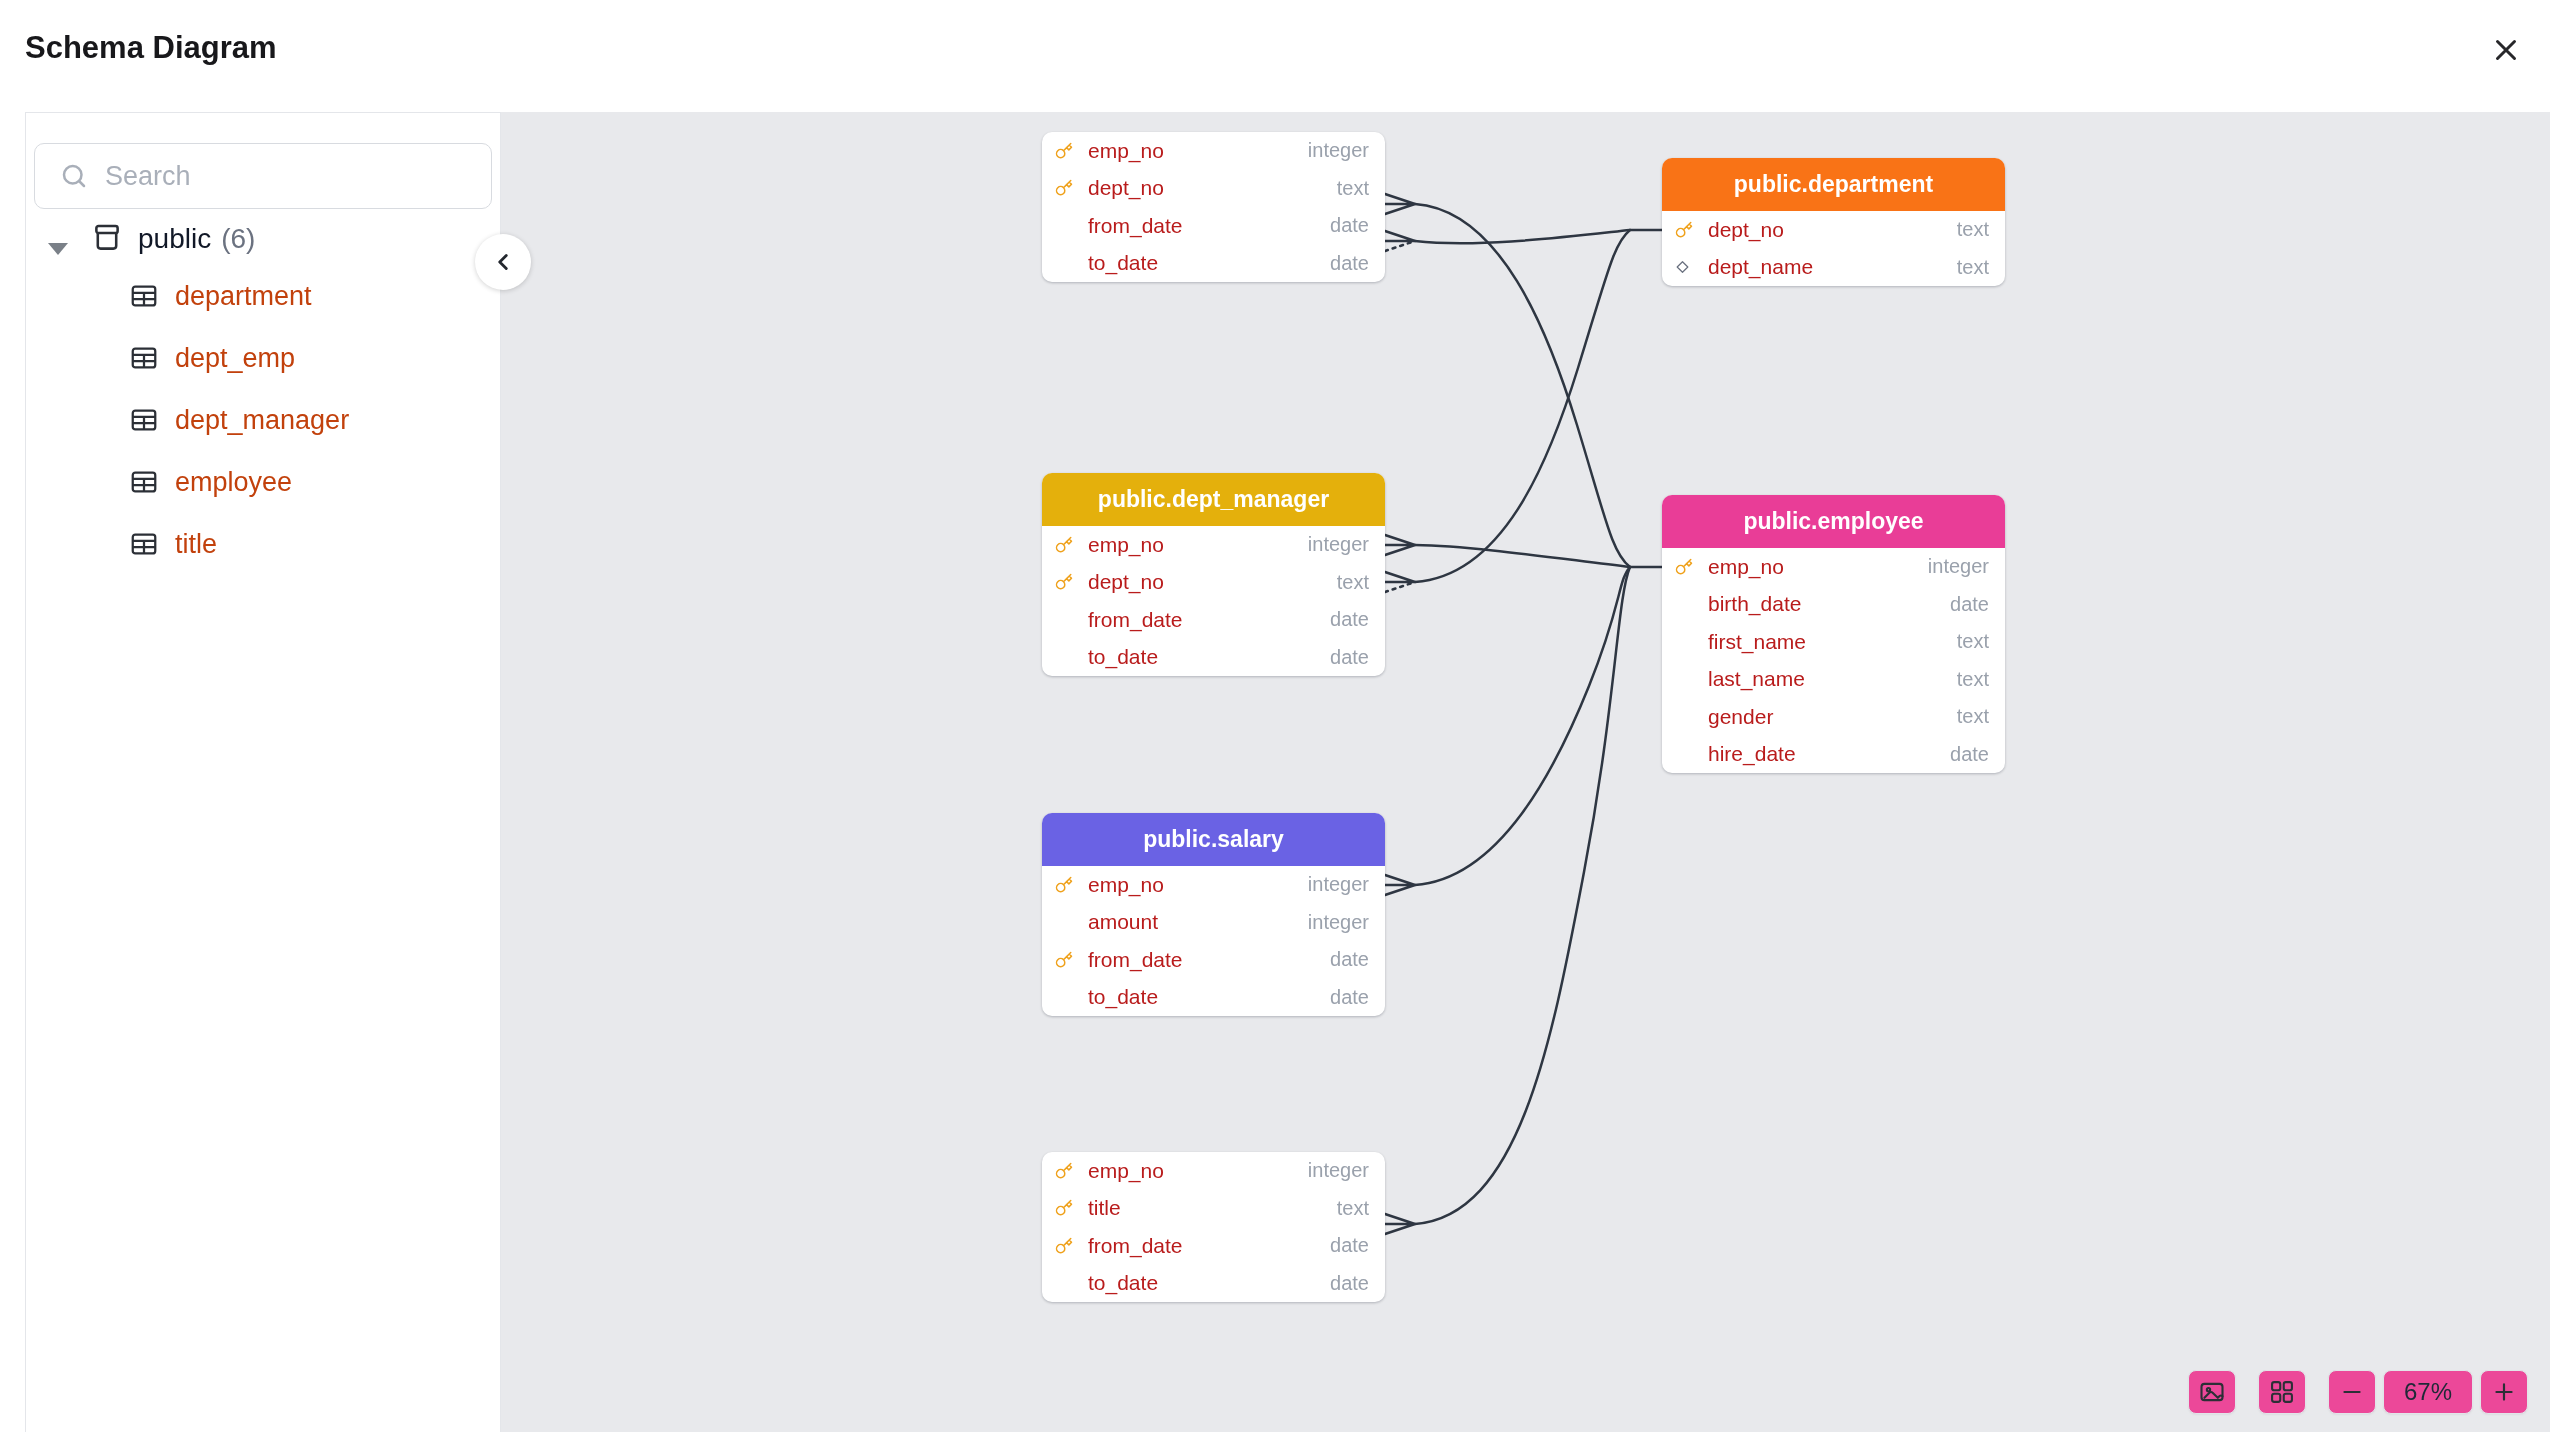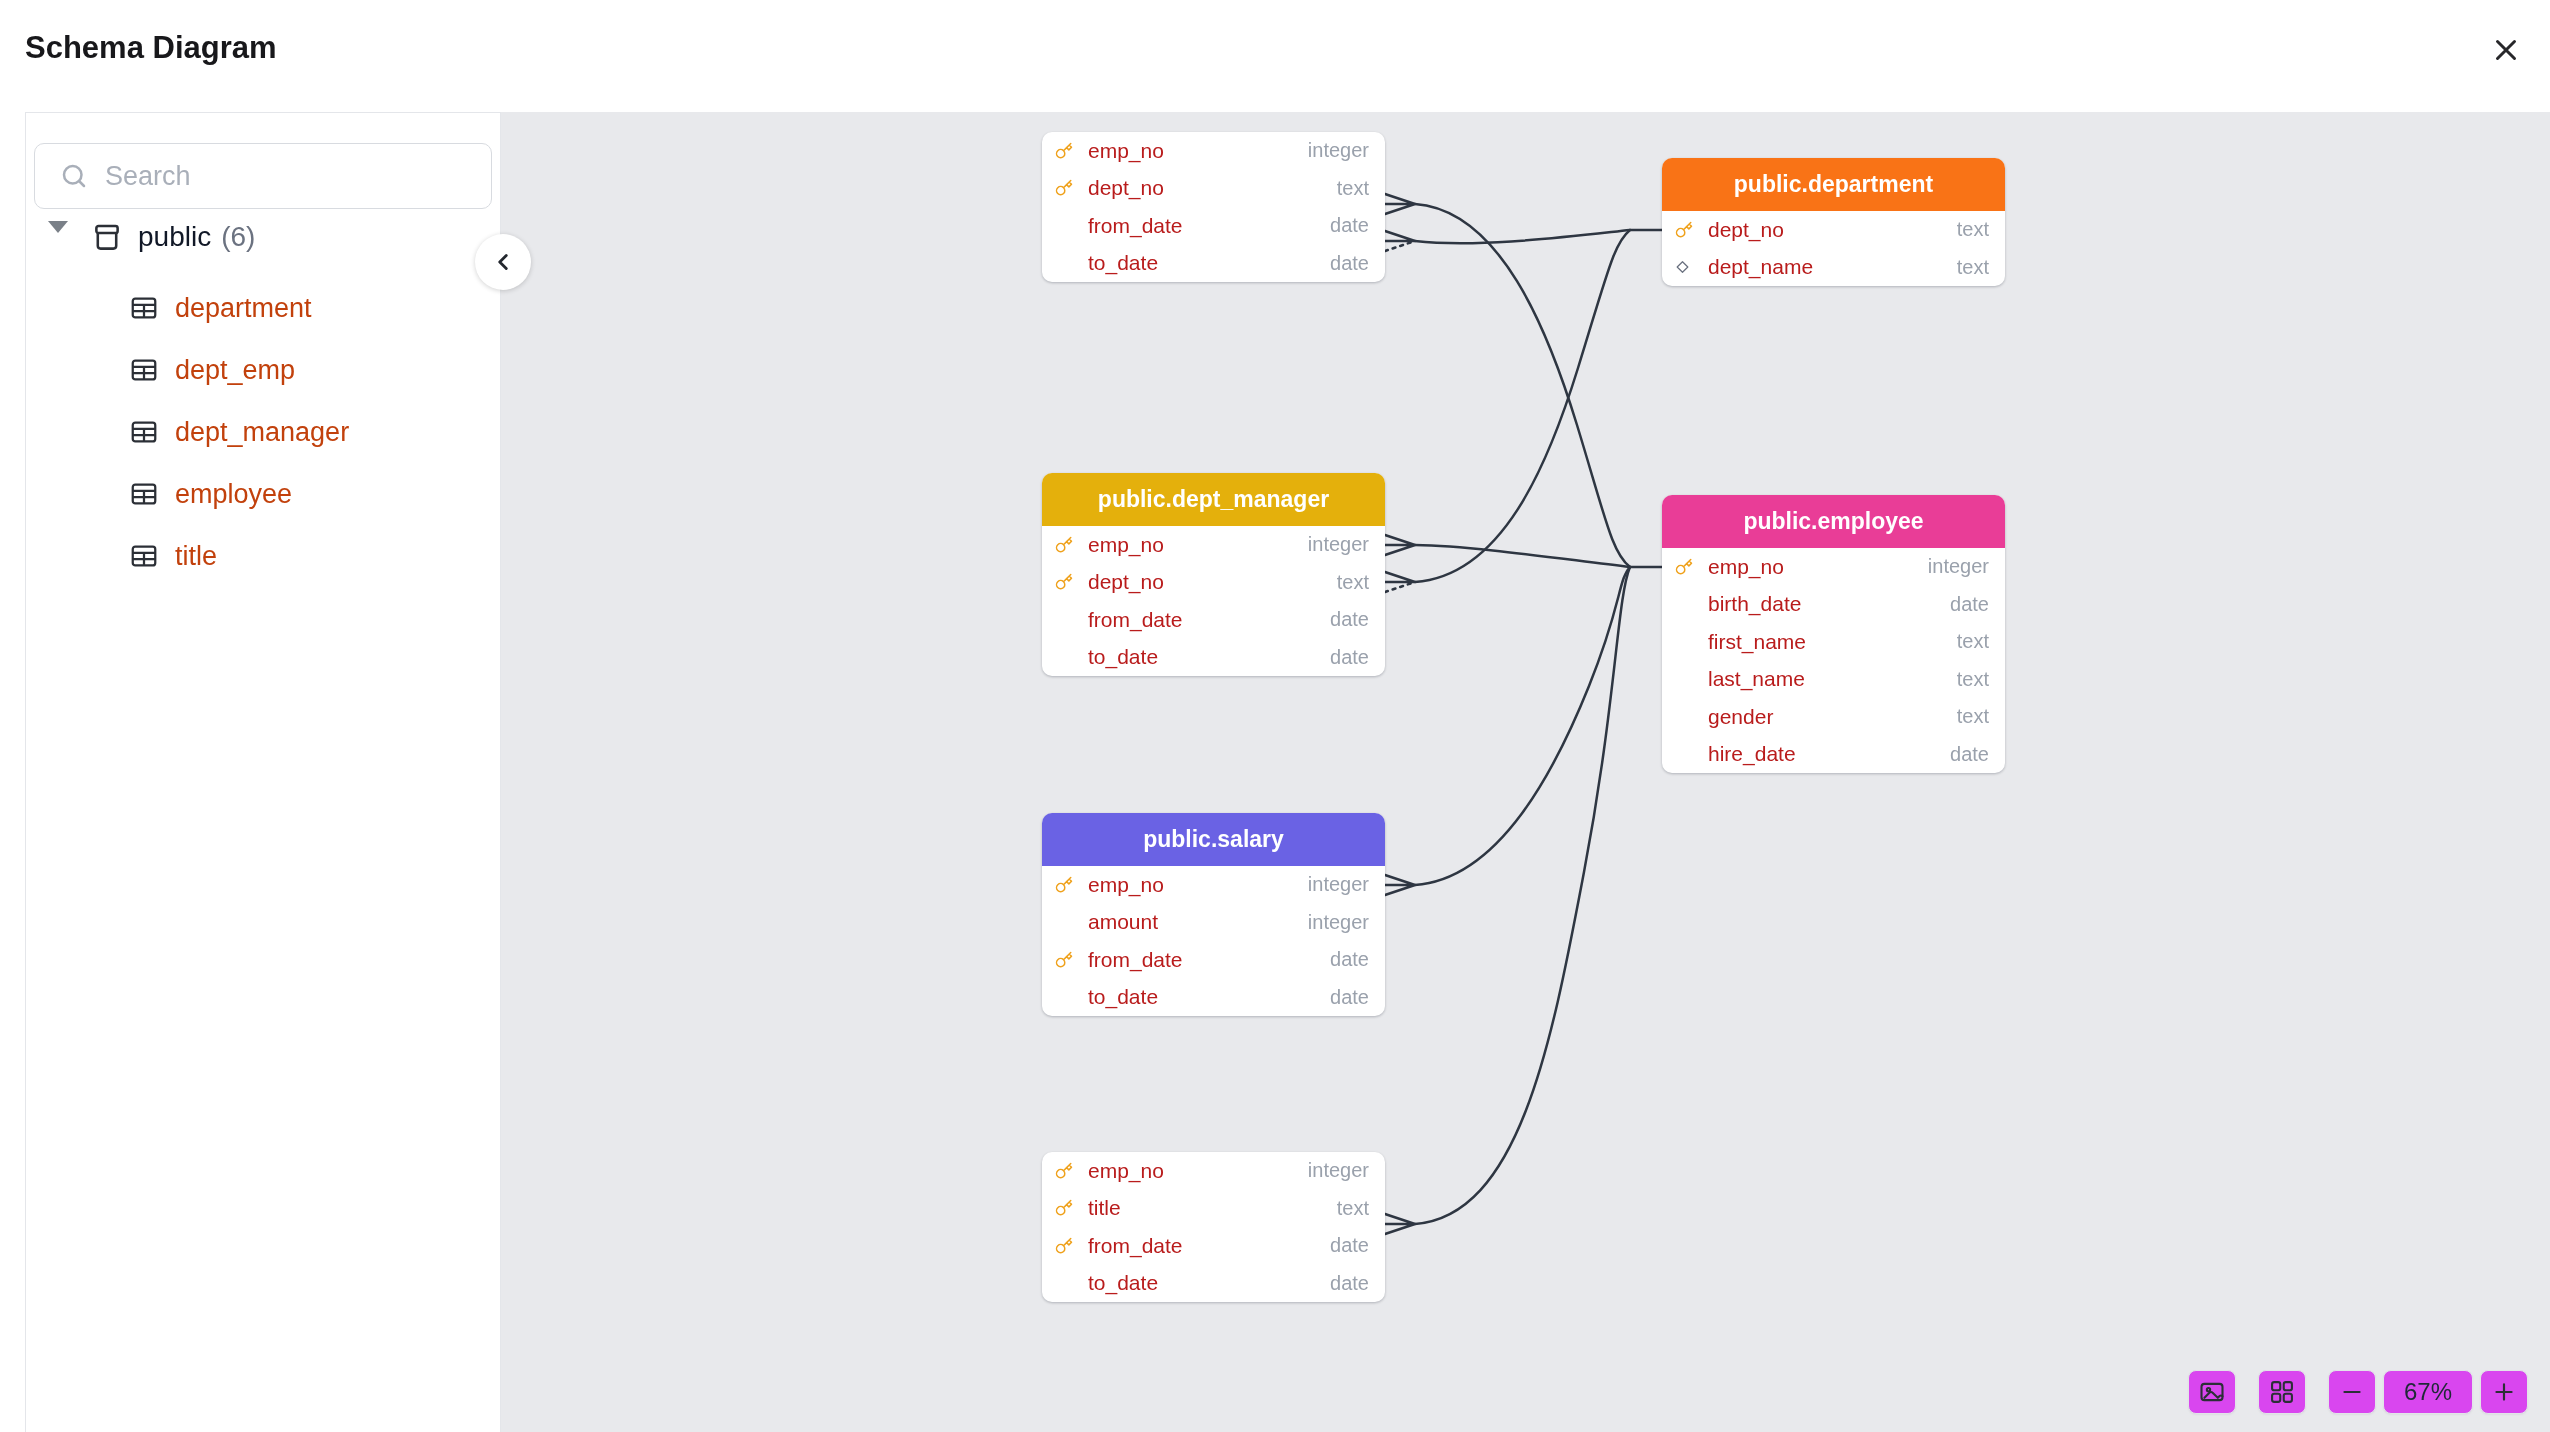--- a/index.html
+++ b/index.html
@@ -19,21 +19,21 @@
   
   .sidebar { position:absolute; left:25px; top:112px; width:476px; bottom:0; background:#fff;
     border:1px solid #E4E6EA; border-bottom:none; z-index:30; }
   .search-box { margin:30px 8px 0 8px; height:66px; border:1.5px solid #D8DBE0; border-radius:10px;
     display:flex; align-items:center; background:#fff; }
   .search-box .mag { margin-left:24px; flex:0 0 auto; display:flex; }
   .search-input { border:none; outline:none; font-size:27px; color:#374151; margin-left:16px; width:330px;
     font-family:inherit; background:transparent; }
   .search-input::placeholder { color:#A9AFB9; }
 
-  .schema-row { margin-top:12px; height:46px; display:flex; align-items:flex-start; cursor:pointer; }
+  .schema-row { margin-top:0; height:46px; display:flex; align-items:flex-end; cursor:pointer; }
   .tri { margin-left:22px; width:0; height:0; border-left:10px solid transparent; border-right:10px solid transparent;
     border-top:12px solid #7A8088; }
   .schema-icon { margin-left:22px; display:flex; }
   .schema-name { margin-left:14px; font-size:28px; color:#111827; font-weight:500; }
   .schema-count { margin-left:10px; font-size:28px; color:#6B7280; font-weight:400; }
 
   .tbl-list { margin-top:10px; }
   .tbl-item { height:62px; display:flex; align-items:center; padding-left:103px; cursor:pointer; }
   .tbl-icon { display:flex; flex:0 0 auto; }
   .tbl-label { margin-left:16px; font-size:27px; color:#c2410c; }
@@ -47,21 +47,21 @@
     box-shadow:0 1px 3px rgba(16,24,40,.18), 0 1px 2px rgba(16,24,40,.08); cursor:grab; }
   .card-header { height:53px; border-radius:10px 10px 0 0; color:#fff; font-size:23px; font-weight:700;
     display:flex; align-items:center; justify-content:center; }
   .card-row { height:37.5px; display:flex; align-items:center; position:relative; }
   .row-icon { position:absolute; left:13px; top:50%; transform:translateY(-50%); display:flex; }
   .row-name { margin-left:46px; font-size:21px; color:#b91c1c; font-weight:500; }
   .row-type { margin-left:auto; margin-right:16px; font-size:20px; color:#9AA1AC; }
 
   
   .controls { position:absolute; right:22px; bottom:18px; display:flex; align-items:center; gap:22px; z-index:20; }
-  .ctl-btn { height:44px; background:#d946ef; border:1px solid #E2E4E9; border-radius:8px;
+  .ctl-btn { height:44px; background:#ec4899; border:1px solid #E2E4E9; border-radius:8px;
     box-shadow:0 1px 2px rgba(0,0,0,.05); display:flex; align-items:center; justify-content:center; cursor:pointer;margin-top:32px; }
   .ctl-sq { width:48px; }
   .zoom-group { display:flex; align-items:center; gap:7px; }
   .zoom-label { width:90px; cursor:default; font-size:24px; color:#1F2937; }
 </style>
 </head>
 <body>
 
 <div class="app-header">
   <div class="app-title">Schema Diagram</div>

